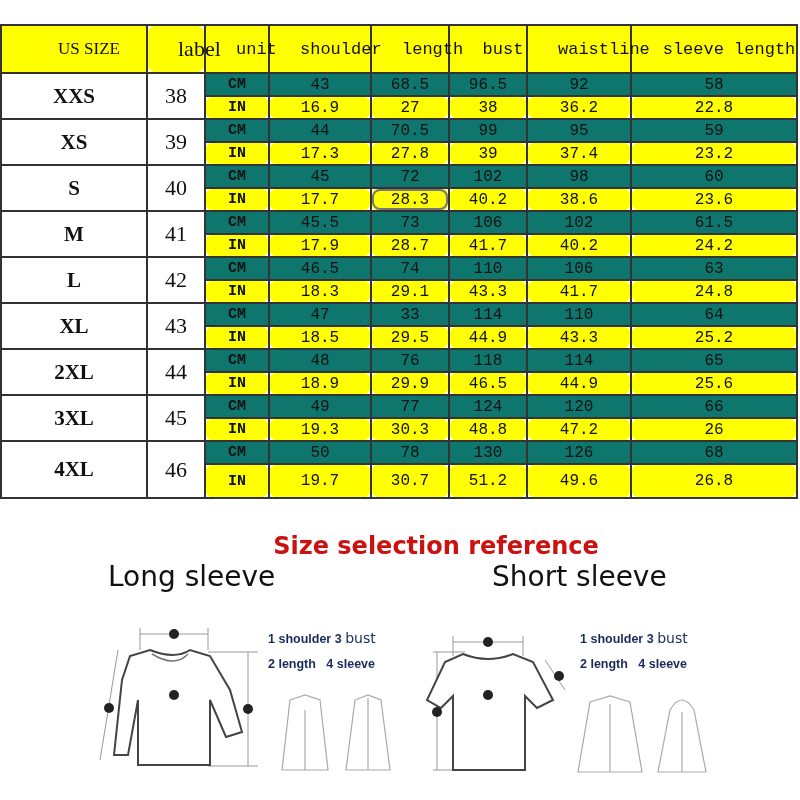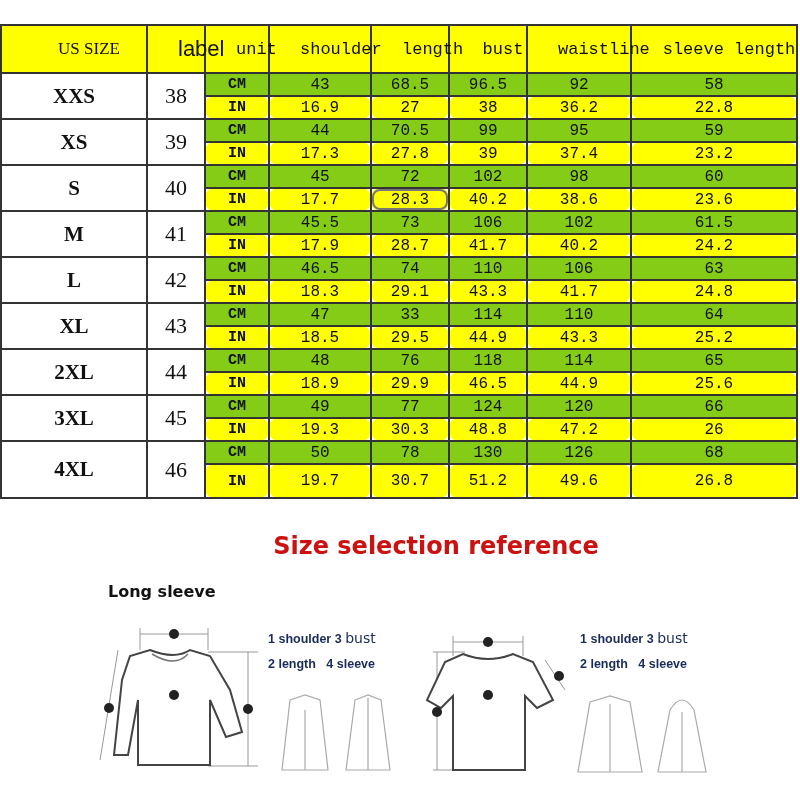--- a/index.html
+++ b/index.html
@@ -2,32 +2,32 @@
 <html><head>
 <meta charset="utf-8">
 <style>
   html,body{margin:0;padding:0;background:#fff;}
   body{width:800px;height:800px;position:relative;overflow:hidden;font-family:"Liberation Serif",serif;}
   .wrap{position:absolute;left:0;top:0;width:800px;height:800px;}
   table.size{position:absolute;left:0;top:24px;width:796px;border-collapse:collapse;table-layout:fixed;}
   table.size td, table.size th{border:2px solid #333;padding:0;text-align:center;vertical-align:middle;color:#111;}
   table.size th{background:#ffff00;height:46px;font-weight:normal;padding-left:30px;}
   th.h-size{font-family:"Liberation Serif",serif;font-weight:bold;font-size:17px;}
-  th.h-label{font-family:Liberation Sans, sans-serif;font-weight:bold;font-size:22px;}
+  th.h-label{font-family:Liberation Serif, serif;font-weight:bold;font-size:22px;border-radius:10px;}
   th.h-mono{font-family:"Liberation Mono",monospace;font-size:17px;margin-left:40px;}
   td.size-name{font-family:"Liberation Serif",serif;font-weight:bold;font-size:21px;background:#fff;}
   td.size-label{font-family:"Liberation Serif",serif;font-size:22px;background:#fff;}
   td.unit{font-family:"Liberation Mono",monospace;font-weight:bold;font-size:15px;}
   td.val{font-family:"Liberation Mono",monospace;font-size:16px;}
-  tr.cm td.unit, tr.cm td.val{background:#84cc16;height:21px;}
+  tr.cm td.unit, tr.cm td.val{background:#0f766e;height:21px;}
   tr.in td.unit, tr.in td.val{background:#ffff00;height:21px;border-radius:9px;}
   tr.in.tall td.unit, tr.in.tall td.val{height:32px;}
   td.selected{outline:2px solid #777;outline-offset:-3px;}
   .title{position:absolute;left:0;width:800px;top:532px;text-align:center;color:#cc1111;font-family:"DejaVu Sans",sans-serif;font-weight:bold;font-size:24px;padding-left:36px;}
-  .sub{position:absolute;top:582px;font-family:"DejaVu Sans",sans-serif;font-weight:bold;font-size:16px;color:#111;}
+  .sub{position:absolute;top:560px;font-family:"DejaVu Sans",sans-serif;font-weight:normal;font-size:28px;color:#111;}
   .legend{position:absolute;font-family:"Liberation Sans",sans-serif;font-weight:bold;font-size:12.5px;color:#1a2a5a;line-height:25px;}
   .legend .bust{font-family:"DejaVu Sans",sans-serif;font-weight:normal;font-size:14px;}
   svg.diagram{position:absolute;}
 </style>
 </head>
 <body>
 
 <div class="wrap">
 
   <table class="size">
@@ -214,20 +214,21 @@
           <td class="val">30.7</td>
           <td class="val">51.2</td>
           <td class="val">49.6</td>
           <td class="val">26.8</td>
         </tr>
       </tbody>
   </table>
 
   <div class="title">Size selection reference</div>
   <div class="sub" style="left:108px">Long sleeve</div>
+  <div class="sub" style="left:492px">Short sleeve</div>
 
   <svg class="diagram" style="left:80px;top:620px" width="210" height="160" viewBox="0 0 210 160">
     <g stroke="#999" stroke-width="1" fill="none">
       <line x1="60" y1="14" x2="128" y2="14"></line>
         <line x1="60" y1="8" x2="60" y2="30"></line>
         <line x1="128" y1="8" x2="128" y2="30"></line>
       <line x1="128" y1="32" x2="178" y2="32"></line>
         <line x1="128" y1="146" x2="178" y2="146"></line>
         <line x1="168" y1="32" x2="168" y2="146"></line>
       <line x1="38" y1="30" x2="20" y2="140"></line>

